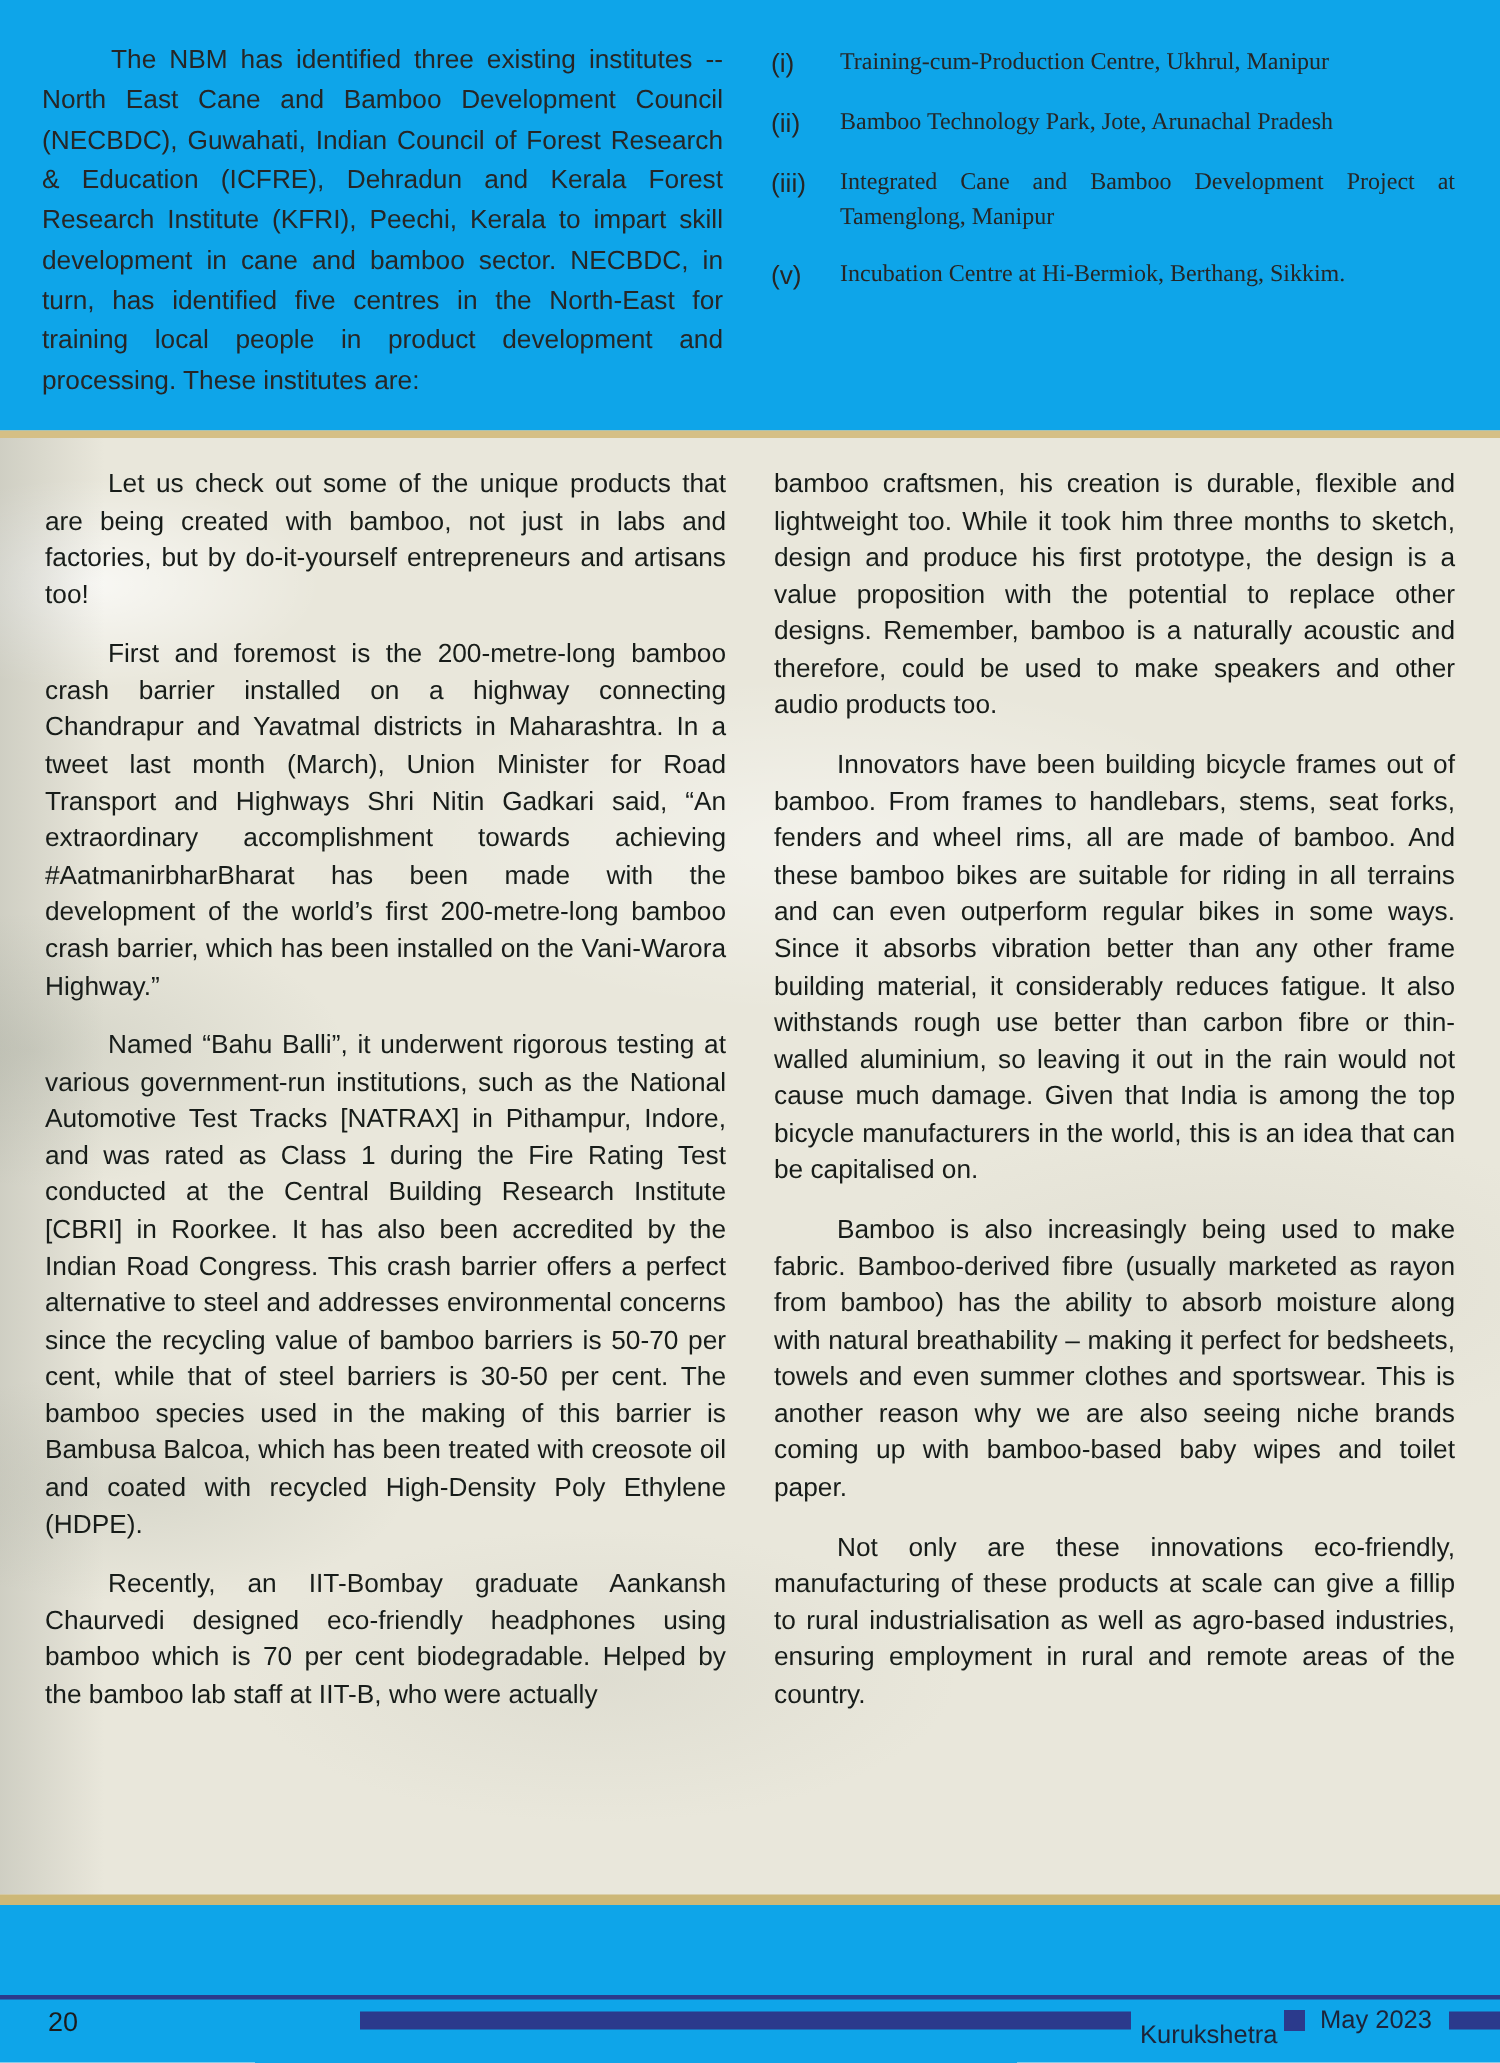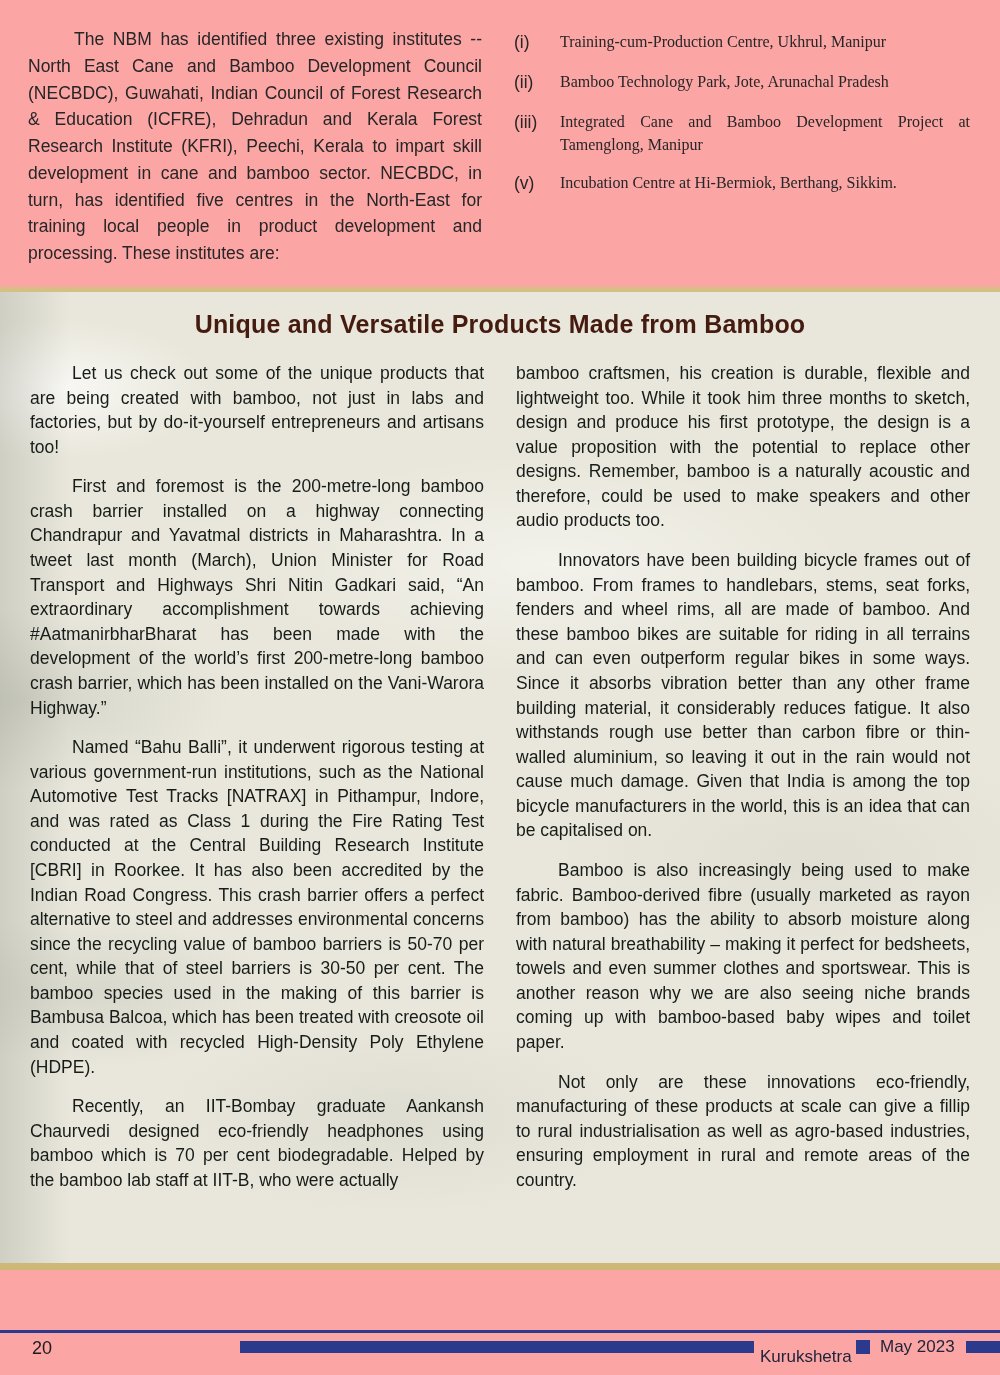--- a/index.html
+++ b/index.html
@@ -5,21 +5,21 @@
   * { margin:0; padding:0; box-sizing:border-box; }
   html,body { width:1000px; }
   body {
     font-family:"Liberation Sans", sans-serif;
     background:#ffffff;
     color:#242424;
   }
   .page {
     position:relative;
     width:1000px; height:1375px;
-    background:#fca5a5;
+    background:#0ea5e9;
     overflow:hidden;
   }
 
   
   .top-section {
     position:absolute; top:26px; left:28px; right:30px;
     display:flex; gap:32px;
   }
   .intro-col {
     width:454px; flex-shrink:0;
@@ -124,21 +124,20 @@
         <span class="inst-text">Integrated Cane and Bamboo Development Project at Tamenglong, Manipur</span>
       </div>
       <div class="inst-item">
         <span class="inst-num">(v)</span>
         <span class="inst-text">Incubation Centre at Hi-Bermiok, Berthang, Sikkim.</span>
       </div>
     </div>
   </div>
 
   <div class="feature-box">
-    <div class="box-title">Unique and Versatile Products Made from Bamboo</div>
     <div class="box-columns">
       <div class="box-col">
         <p>Let us check out some of the unique products that are being created with bamboo, not just in labs and factories, but by do-it-yourself entrepreneurs and artisans too!</p>
         <p>First and foremost is the 200-metre-long bamboo crash barrier installed on a highway connecting Chandrapur and Yavatmal districts in Maharashtra. In a tweet last month (March), Union Minister for Road Transport and Highways Shri Nitin Gadkari said, “An extraordinary accomplishment towards achieving #AatmanirbharBharat has been made with the development of the world’s first 200-metre-long bamboo crash barrier, which has been installed on the Vani-Warora Highway.”</p>
         <p>Named “Bahu Balli”, it underwent rigorous testing at various government-run institutions, such as the National Automotive Test Tracks [NATRAX] in Pithampur, Indore, and was rated as Class 1 during the Fire Rating Test conducted at the Central Building Research Institute [CBRI] in Roorkee. It has also been accredited by the Indian Road Congress. This crash barrier offers a perfect alternative to steel and addresses environmental concerns since the recycling value of bamboo barriers is 50-70 per cent, while that of steel barriers is 30-50 per cent. The bamboo species used in the making of this barrier is Bambusa Balcoa, which has been treated with creosote oil and coated with recycled High-Density Poly Ethylene (HDPE).</p>
         <p>Recently, an IIT-Bombay graduate Aankansh Chaurvedi designed eco-friendly headphones using bamboo which is 70 per cent biodegradable. Helped by the bamboo lab staff at IIT-B, who were actually</p>
       </div>
       <div class="box-col">
         <p class="no-indent">bamboo craftsmen, his creation is durable, flexible and lightweight too. While it took him three months to sketch, design and produce his first prototype, the design is a value proposition with the potential to replace other designs. Remember, bamboo is a naturally acoustic and therefore, could be used to make speakers and other audio products too.</p>
         <p>Innovators have been building bicycle frames out of bamboo. From frames to handlebars, stems, seat forks, fenders and wheel rims, all are made of bamboo. And these bamboo bikes are suitable for riding in all terrains and can even outperform regular bikes in some ways. Since it absorbs vibration better than any other frame building material, it considerably reduces fatigue. It also withstands rough use better than carbon fibre or thin-walled aluminium, so leaving it out in the rain would not cause much damage. Given that India is among the top bicycle manufacturers in the world, this is an idea that can be capitalised on.</p>

